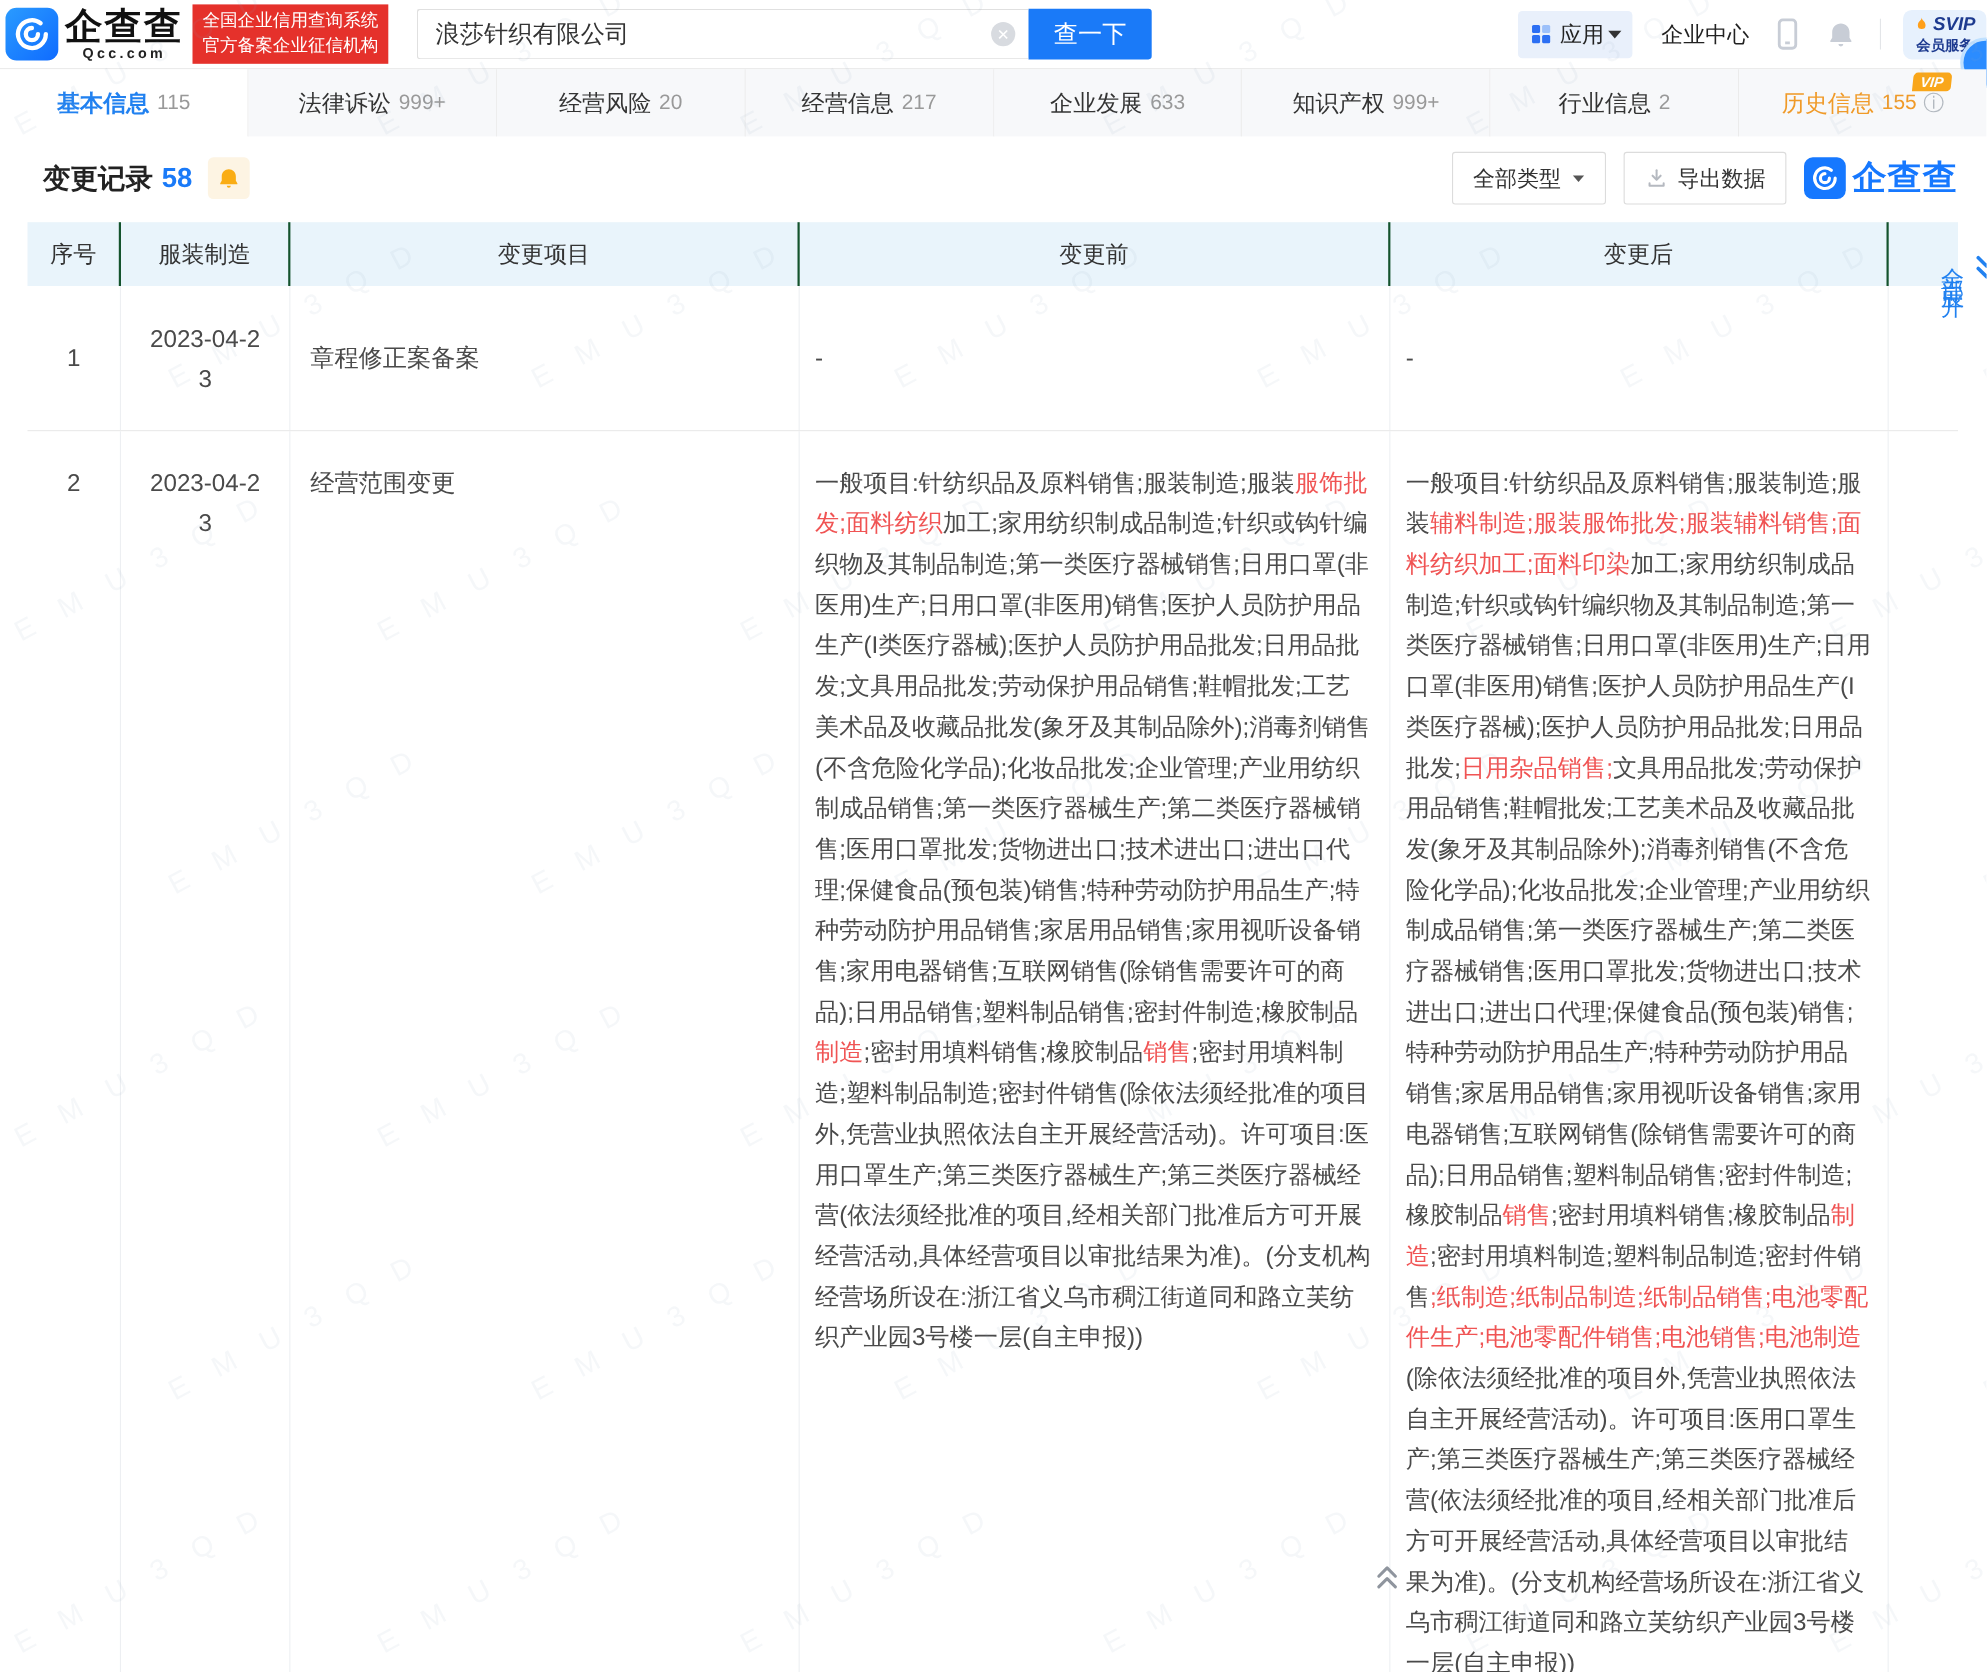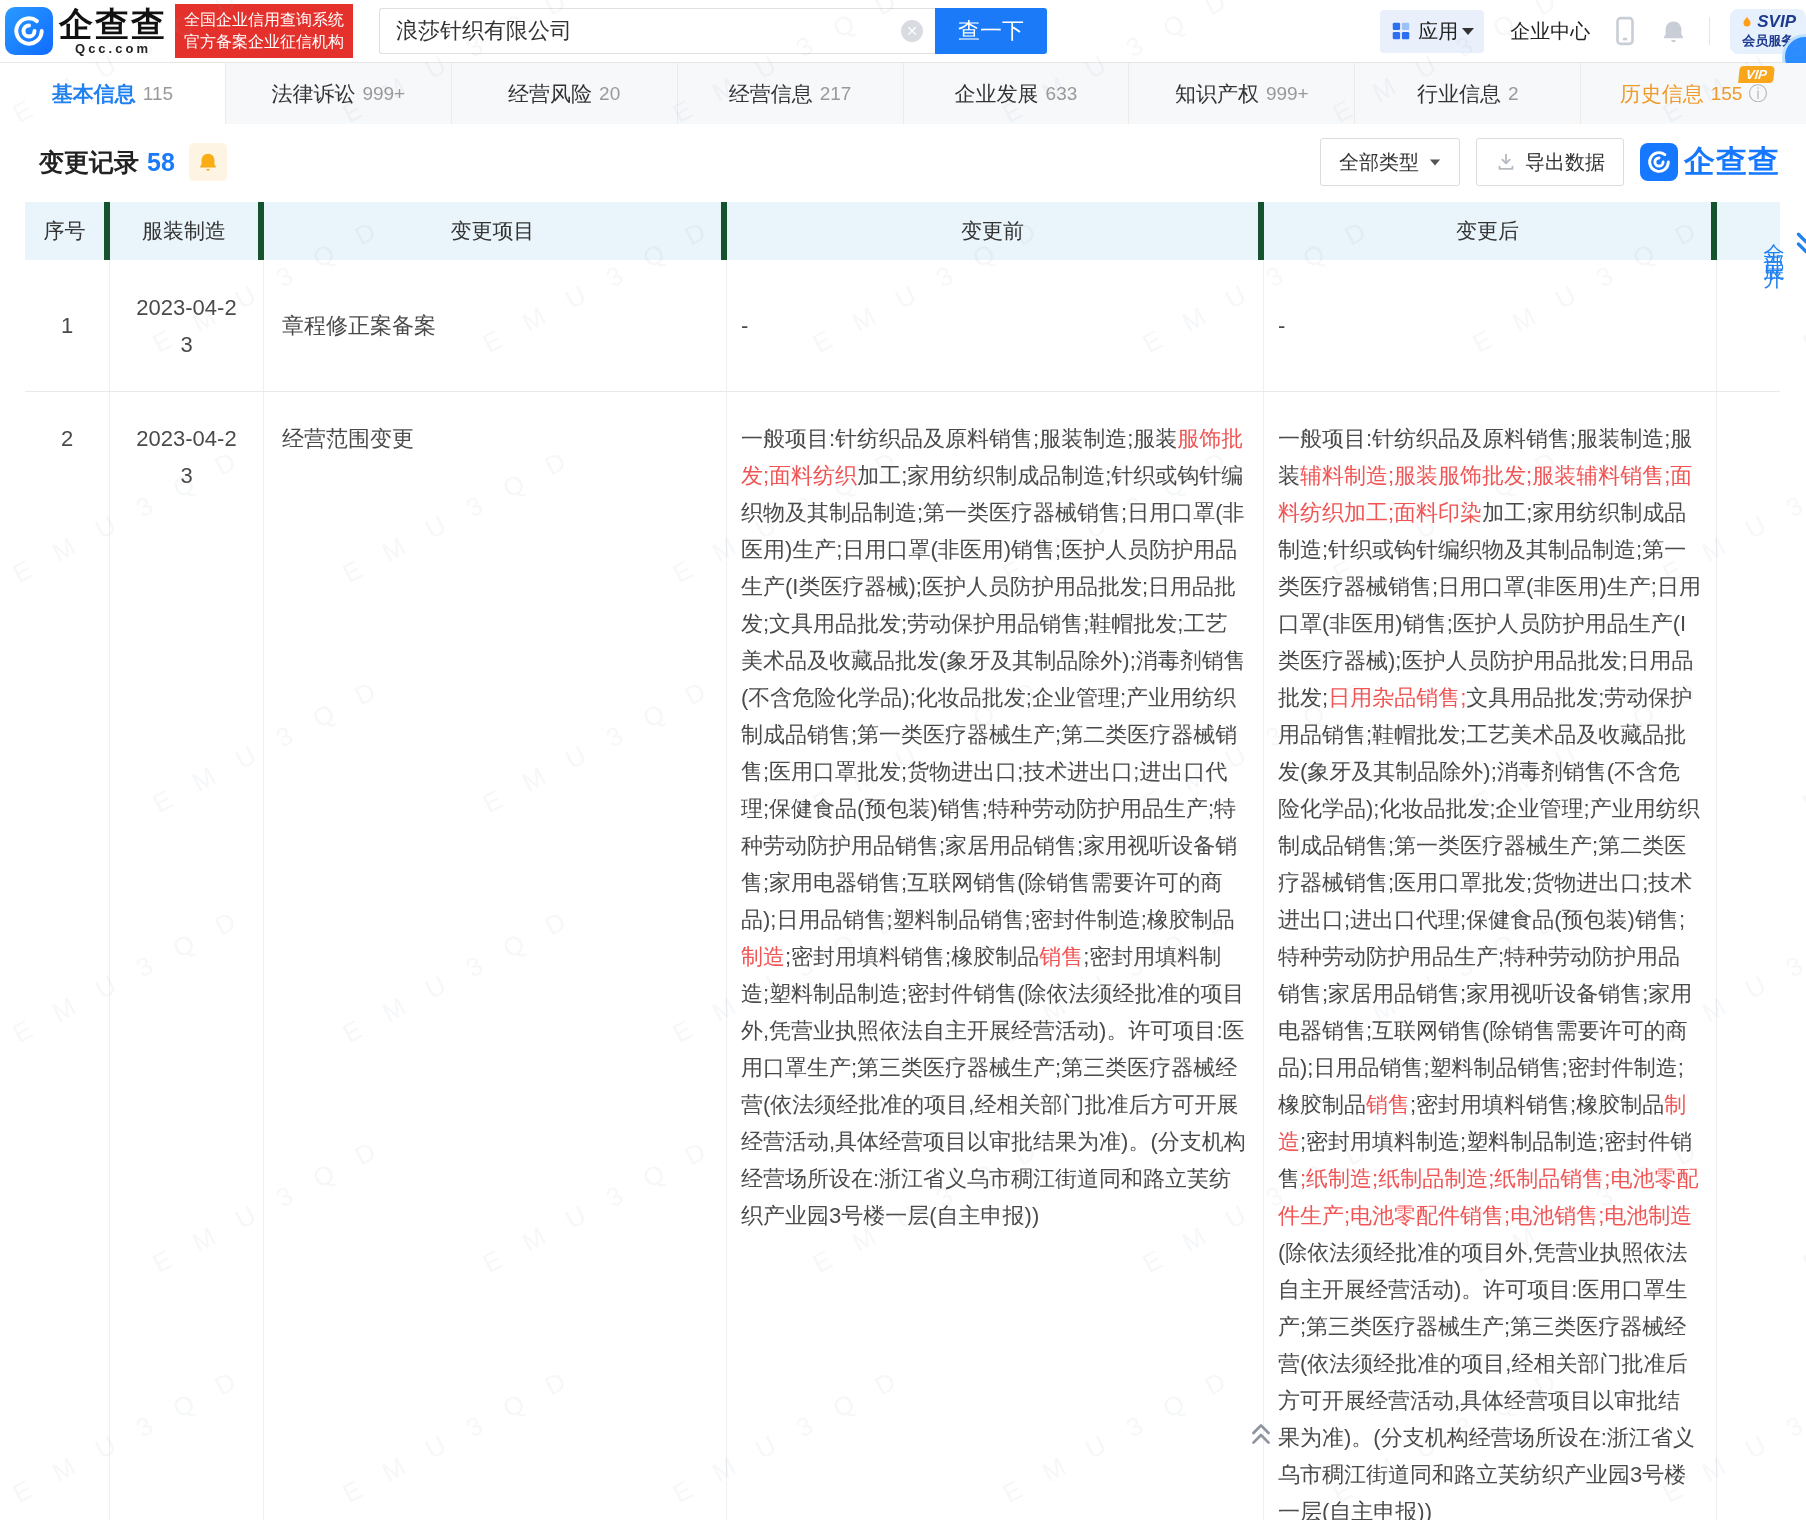--- a/index.html
+++ b/index.html
@@ -65,21 +65,21 @@
   .btn-outline .caret { border-top-color:#555; margin-left:10px; transform:scale(.85); }
   .wm-logo { display:flex; align-items:center; margin-left:16px; }
   .wm-logo .ic { width:38px; height:38px; border-radius:8px; background:#1678ff; display:flex; align-items:center; justify-content:center; }
   .wm-logo .tx { font-size:31px; font-weight:700; color:#1678ff; margin-left:6px; letter-spacing:1px; }
 
   
   .table-wrap { position:relative; margin:2px 0 0 25px; width:1755px; }
   .grid-row { display:grid; grid-template-columns:85px 154px 463px 537px 453px 63px; }
   .thead { background:#e9f4fb; height:58px; }
   .th { display:flex; align-items:center; justify-content:center; font-size:21px; color:#333;
-    border-right:6px solid #14532d; }
+    border-right:2px solid #14532d; }
   .th:last-child { border-right:none; }
   .trow { border-bottom:1px solid #e9e9e9; }
   .cell { font-size:22px; line-height:37px; color:#4a4a4a; padding:28px 14px; border-right:1px solid #edeff2;
     word-break:break-all; }
   .cell:last-child { border-right:none; }
   .c-center { text-align:center; }
   .c-date { padding-left:26px; padding-right:26px; }
   .c-item { padding-left:18px; }
   .row1 { height:132px; }
   .row1 .cell { display:flex; align-items:center; padding-top:0; padding-bottom:0; }

